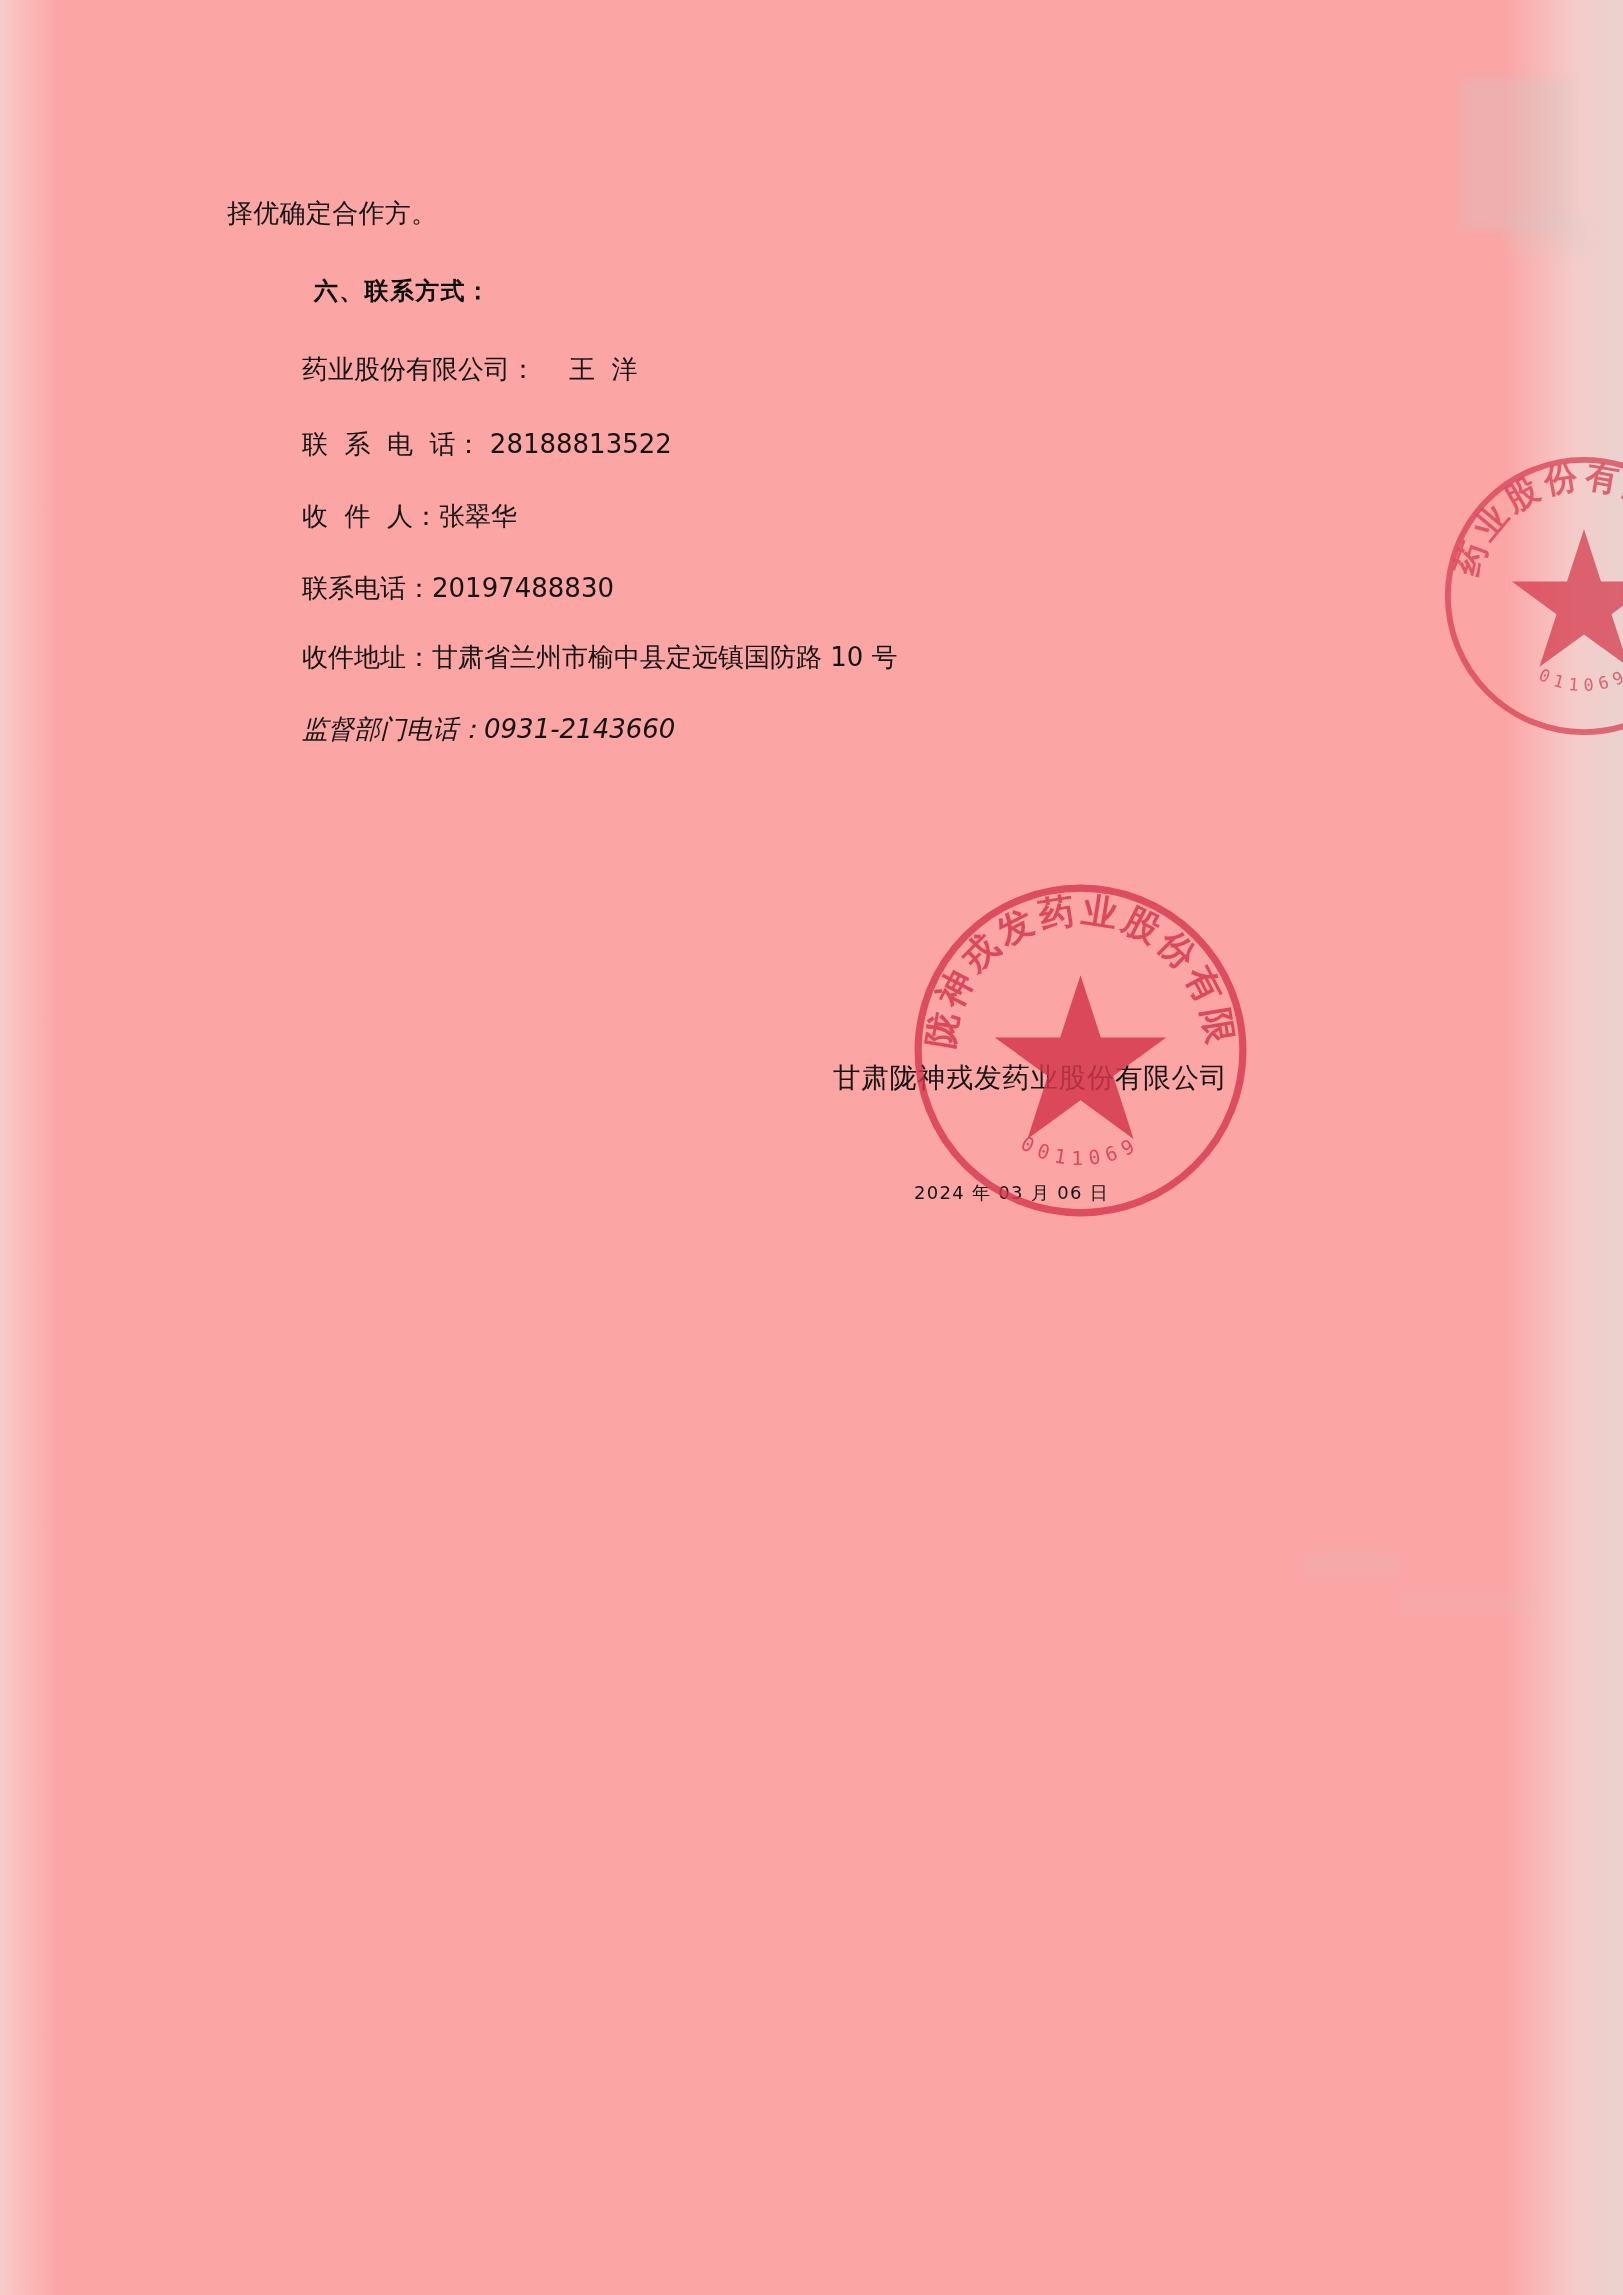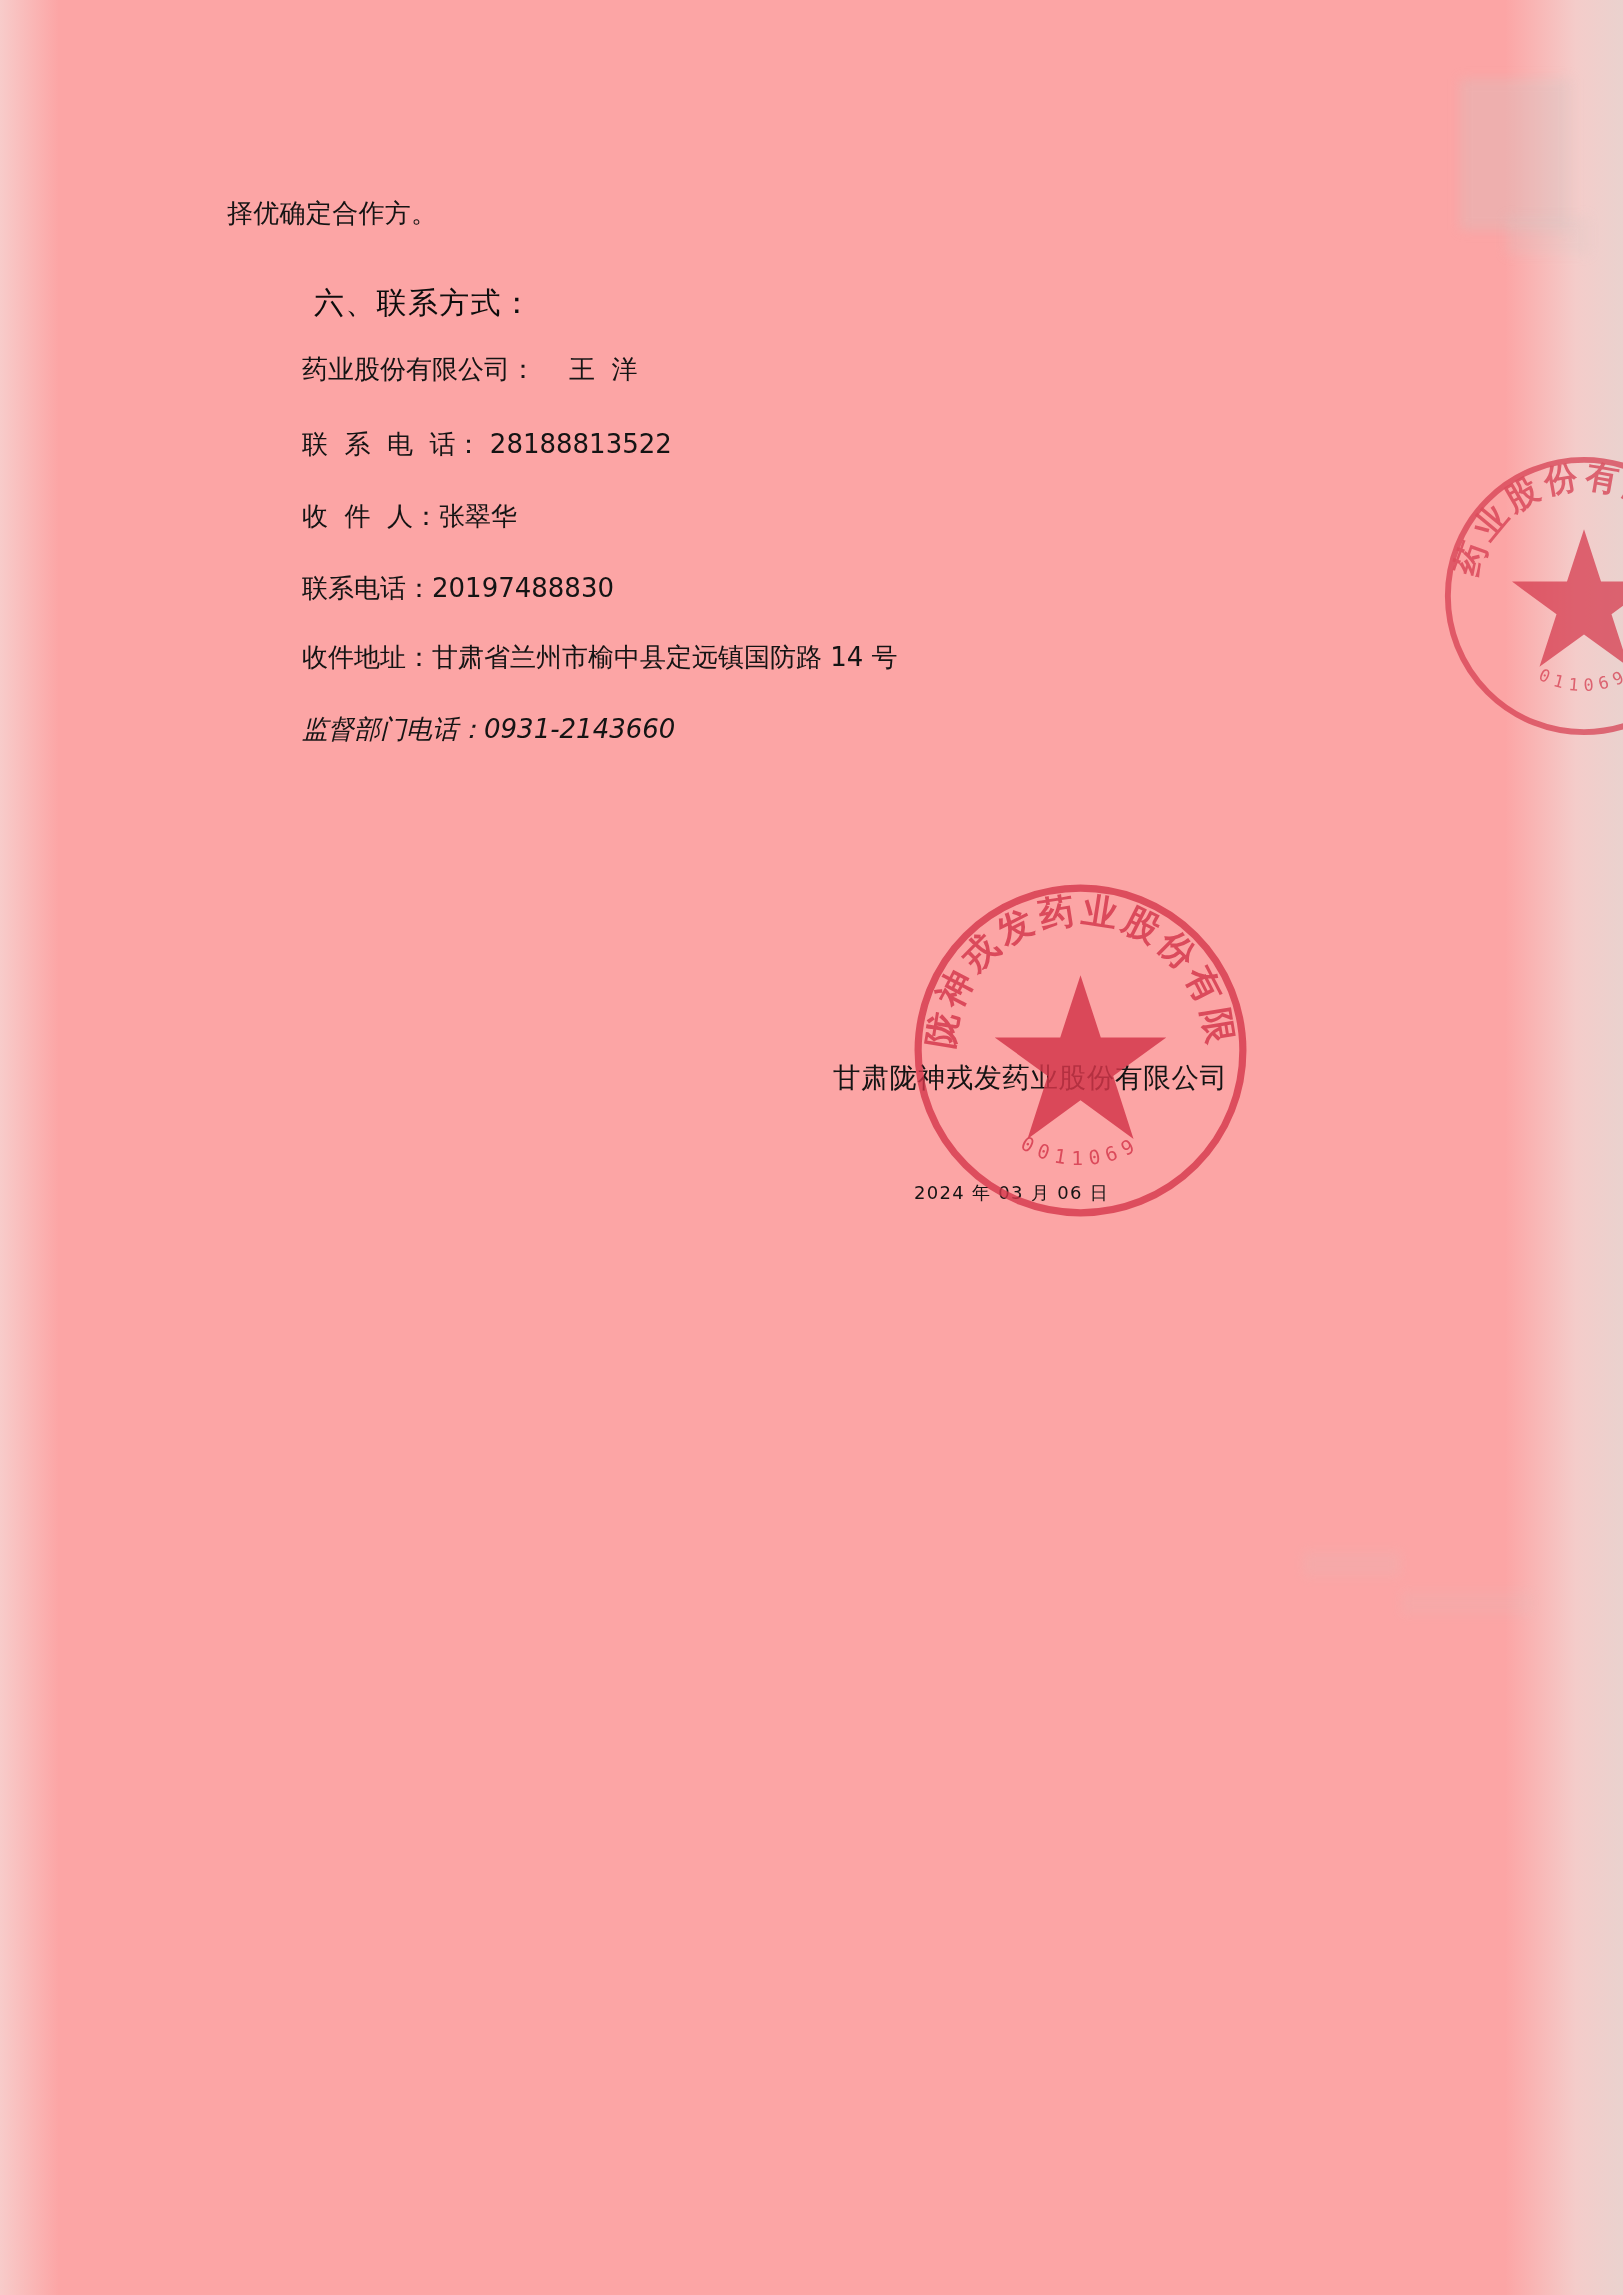--- a/index.html
+++ b/index.html
@@ -47,26 +47,25 @@
     white-space: pre;
     color: #141414;
   }
 
   .line-continued { left: 227px; top: 200px; }
 
   .section-heading {
     position: absolute;
     left: 314px;
     top: 275px;
-    font-size: 30px;
-    font-weight: normal;
+    font-size: 24px;
+    font-weight: bold;
     letter-spacing: 1.3px;
     white-space: pre;
     color: #0d0d0d;
-    margin-top: 8px;
   }
 
   .contact-line {
     position: absolute;
     left: 302px;
     font-size: 26px;
     white-space: pre;
     color: #141414;
   }
   .cl1 { top: 352px; }
@@ -134,21 +133,21 @@
   <div class="section-heading">六、联系方式：</div>
 
   <div class="contact-line cl1">药业股份有限公司：    王  洋</div>
 
   <div class="contact-line cl2">联  系  电  话： 28188813522</div>
 
   <div class="contact-line cl3">收  件  人：张翠华</div>
 
   <div class="contact-line cl4">联系电话：20197488830</div>
 
-  <div class="contact-line cl5">收件地址：甘肃省兰州市榆中县定远镇国防路 14 号</div>
+  <div class="contact-line cl5">收件地址：甘肃省兰州市榆中县定远镇国防路 10 号</div>
 
   <div class="contact-line cl6">监督部门电话：0931-2143660</div>
 
   <div class="signature-company">甘肃陇神戎发药业股份有限公司</div>
 
   <div class="signature-date">2024 年 03 月 06 日</div>
 
   <div class="stamp stamp-main">
     <svg viewBox="0 0 530 530" width="347" height="347" aria-hidden="true">
       <defs>

